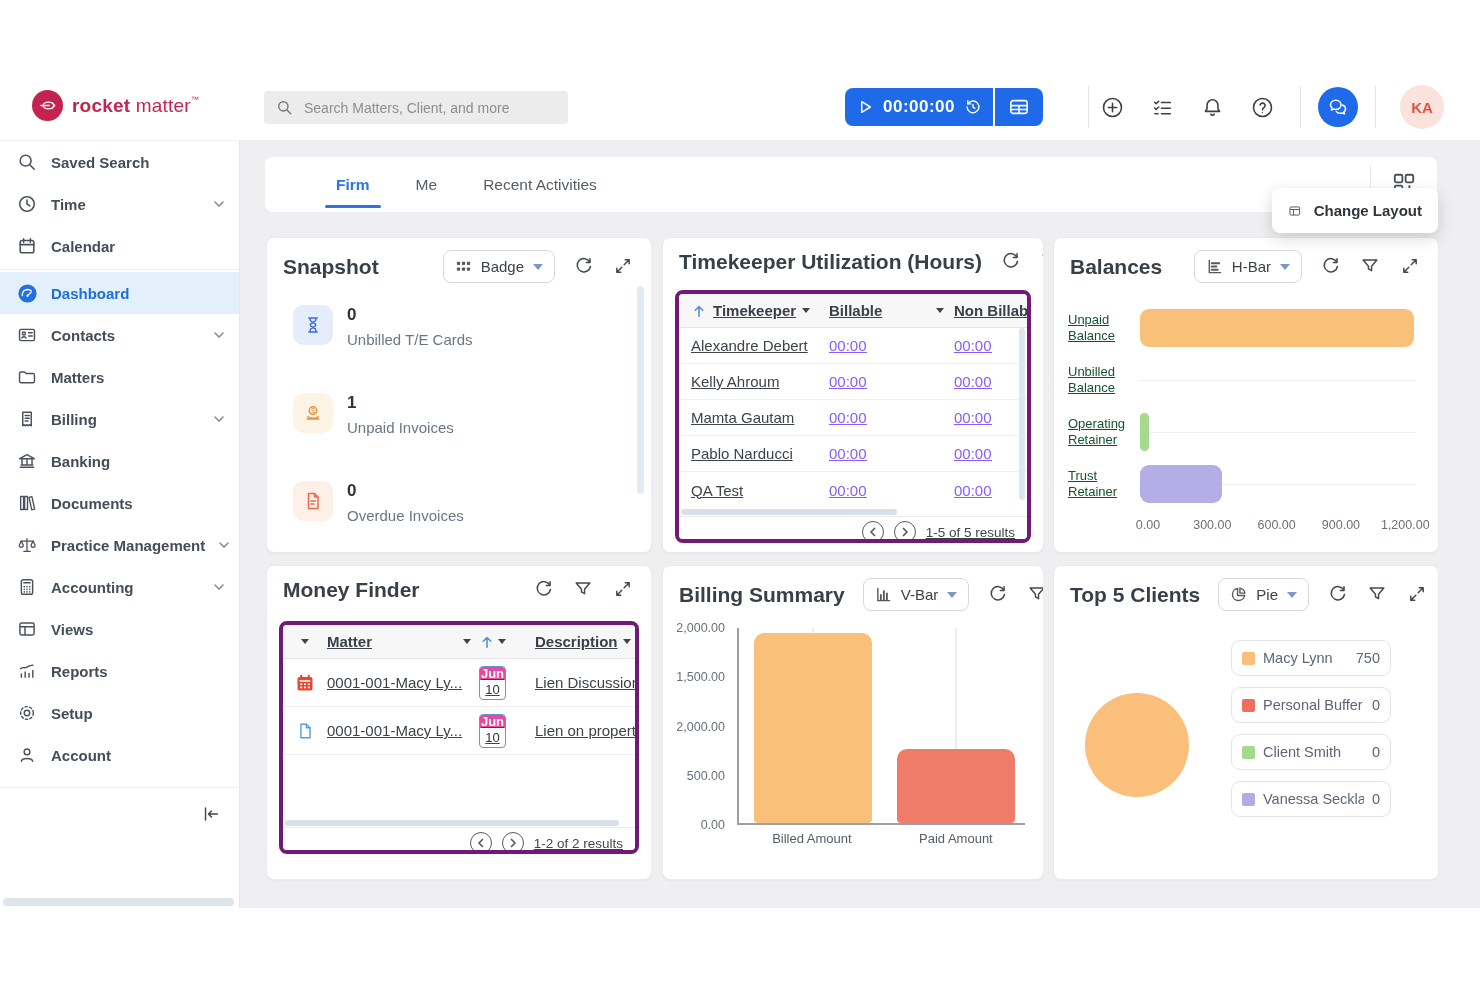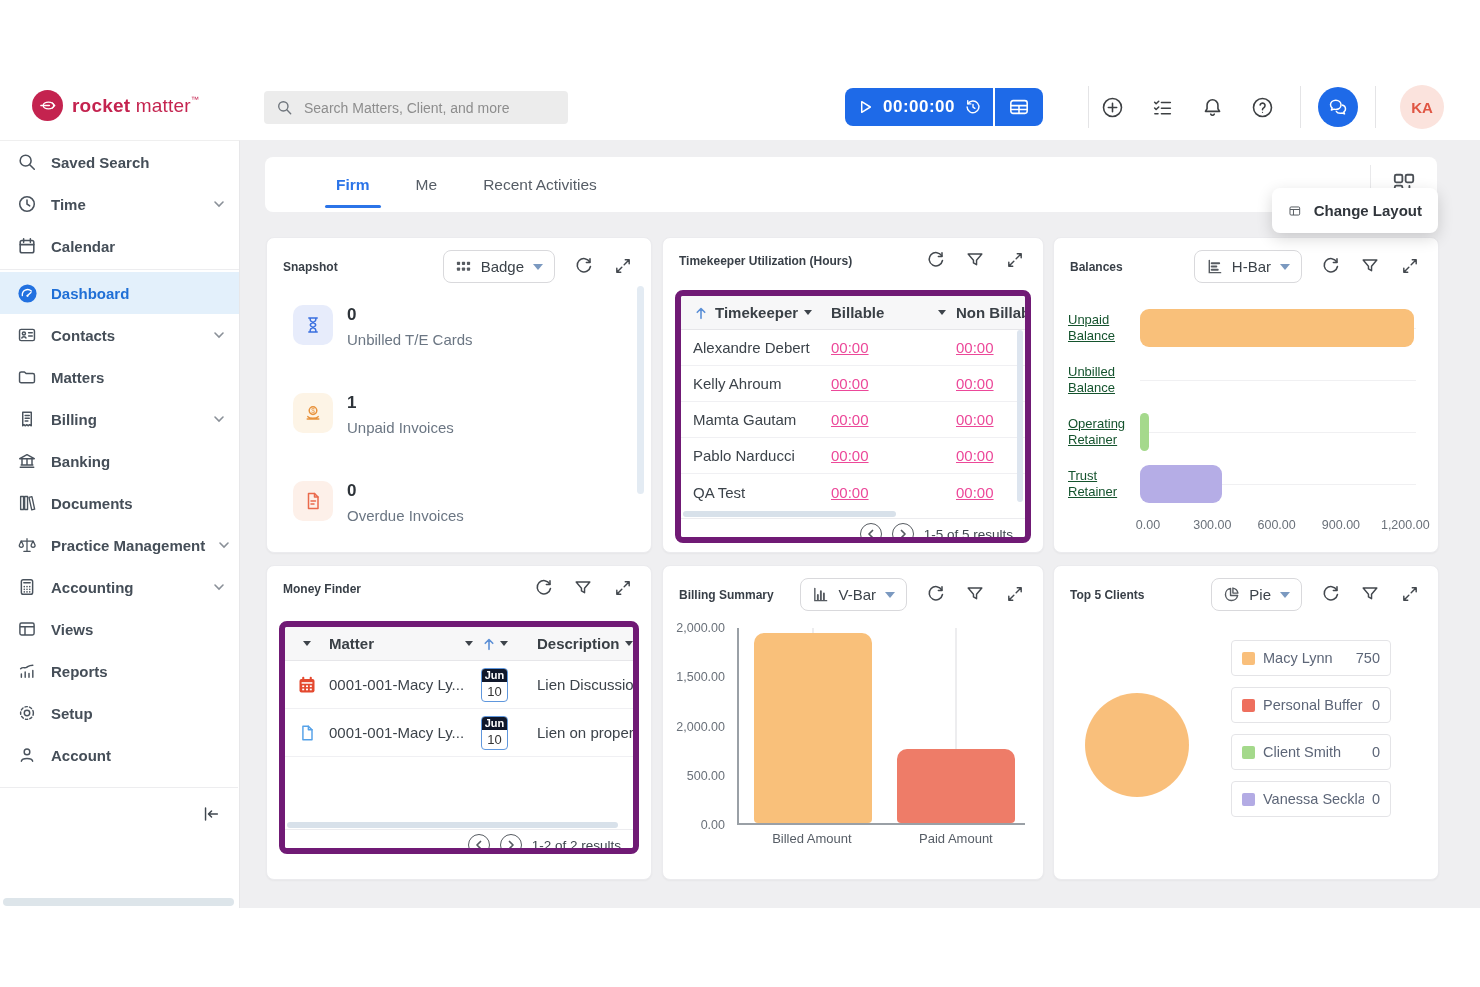--- a/index.html
+++ b/index.html
@@ -54,44 +54,44 @@
 
   
   .card { position:absolute; background:#fff; border-radius:8px; border:1px solid #ebebee; box-shadow:0 1px 2px rgba(0,0,0,.04); overflow:hidden; }
   .c-snap  { left:26px;  top:97px;  width:386px; height:316px; }
   .c-tk    { left:422px; top:97px;  width:382px; height:316px; }
   .c-bal   { left:813px; top:97px;  width:386px; height:316px; }
   .c-mf    { left:26px;  top:425px; width:386px; height:315px; }
   .c-bill  { left:422px; top:425px; width:382px; height:315px; }
   .c-top5  { left:813px; top:425px; width:386px; height:315px; }
   .card-hd { display:flex; align-items:center; padding:12px 16px 10px 16px; gap:18px; }
-  .card-title { font-size:12px; font-weight:700; color:#383f47; flex:1; white-space:nowrap; }
+  .card-title { font-size:21px; font-weight:700; color:#383f47; flex:1; white-space:nowrap; }
   .wicon { width:22px; height:22px; color:#43484e; cursor:pointer; flex:0 0 auto; }
   .ddl { height:33px; border:1px solid #d9d9dc; border-radius:8px; display:flex; align-items:center; gap:9px; padding:0 11px; cursor:pointer; color:#3c434a; background:#fff; }
   .ddl .ddl-label { font-size:15px; white-space:nowrap; }
   .ddl .caret { width:0; height:0; border-left:5px solid transparent; border-right:5px solid transparent; border-top:6px solid #7b99c0; }
 
   
   .snap-list { padding:12px 0 0 26px; }
   .snap-item { display:flex; gap:14px; height:88px; cursor:pointer; }
   .snap-tile { width:40px; height:40px; border-radius:10px; display:flex; align-items:center; justify-content:center; }
   .snap-tile.blue { background:#e7ecfb; color:#3a6fe0; }
   .snap-tile.orange { background:#fdf4e6; color:#e8923c; }
   .snap-tile.red { background:#fdf0e9; color:#ea6a4c; }
   .snap-val { font-size:17px; font-weight:700; color:#2d3339; }
   .snap-lab { font-size:15px; color:#6b7683; margin-top:6px; }
   .snap-scroll { position:absolute; right:7px; top:48px; width:7px; height:208px; background:#e3ebf3; border-radius:4px; }
 
   
-  .tblbox { position:absolute; left:12px; right:12px; border:6px solid #701a75; border-radius:8px; overflow:hidden; background:#fff; }
+  .tblbox { position:absolute; left:12px; right:12px; border:4px solid #701a75; border-radius:8px; overflow:hidden; background:#fff;text-decoration:underline; }
   .t-head { display:flex; align-items:center; height:34px; background:#f7f7f8; border-bottom:1px solid #e6e6e9; font-size:15px; font-weight:700; color:#3a4046; }
   .t-row { display:flex; align-items:center; border-bottom:1px solid #f0f0f3; font-size:15px; color:#3c434a; }
   .caret-sm { width:0; height:0; border-left:4.5px solid transparent; border-right:4.5px solid transparent; border-top:5.5px solid #3e444b; flex:0 0 auto; }
   .sort-up { color:#5b8fd6; }
-  .tlink { color:#ec4899; text-decoration:underline; cursor:pointer; }
+  .tlink { color:#8b5cf6; text-decoration:underline; cursor:pointer; }
   .hscroll { height:8px; position:relative; background:#fff; }
   .hscroll .thumb { position:absolute; left:2px; top:1px; height:6px; background:#d8e1ea; border-radius:3px; }
   .t-foot { display:flex; align-items:center; justify-content:flex-end; gap:10px; height:31px; border-top:1px solid #ececef; padding:0 12px; font-size:13.5px; color:#3f474f; background:#fff; }
   .pg-btn { width:22px; height:22px; border-radius:50%; border:1.4px solid #565b61; display:flex; align-items:center; justify-content:center; color:#565b61; cursor:pointer; background:#fff; }
 
   
   .tk-box { top:52px; height:253px; }
   .tk-c1 { flex:0 0 150px; padding-left:12px; display:flex; align-items:center; gap:6px; overflow:hidden; white-space:nowrap; }
   .tk-c2 { flex:0 0 125px; display:flex; align-items:center; gap:6px; }
   .tk-c3 { flex:1; overflow:hidden; white-space:nowrap; }
@@ -101,21 +101,21 @@
 
   
   .mf-box { top:55px; height:233px; }
   .mf-c0 { flex:0 0 44px; display:flex; justify-content:center; }
   .mf-c1 { flex:0 0 152px; display:flex; align-items:center; gap:5px; overflow:hidden; white-space:nowrap; }
   .mf-c2 { flex:0 0 56px; display:flex; align-items:center; gap:3px; }
   .mf-c3 { flex:1; display:flex; align-items:center; gap:5px; overflow:hidden; white-space:nowrap; }
   .mf-row { height:48px; }
   .mf-rows-empty { height:64px; }
   .datebadge { width:27px; border:1px solid #5f97dd; border-radius:4px; overflow:hidden; text-align:center; background:#fff; }
-  .datebadge .db-m { background:#0f172a; color:#fff; font-size:11px; font-weight:700; line-height:13px; display:block; }
+  .datebadge .db-m { background:#ec4899; color:#fff; font-size:13px; font-weight:700; line-height:13px; display:block; }
   .datebadge .db-d { color:#333; font-size:13px; line-height:19px; display:block; }
 
   
   .hchart { position:absolute; left:14px; right:22px; top:64px; }
   .hrow { display:flex; align-items:center; height:52px; }
   .hlab { flex:0 0 72px; font-size:13px; color:#14532d; line-height:1.25;text-decoration:underline; }
   .htrack { flex:1; position:relative; height:52px; }
   .htrack::before { content:""; position:absolute; left:0; right:0; top:50%; height:1px; background:#f0f0f2; }
   .hbar { position:absolute; left:0; top:50%; transform:translateY(-50%); height:38px; border-radius:9px; }
   .hticks { position:relative; margin-left:80px; height:18px; margin-top:8px; font-size:12.5px; color:#6a717a; }
@@ -127,21 +127,21 @@
   .vylab { position:absolute; right:6px; transform:translateY(50%); }
   .vplot { position:absolute; left:60px; right:0; top:0; bottom:46px; border-left:2px solid #9aa0a6; border-bottom:2px solid #9aa0a6; }
   .vgrid { position:absolute; top:0; bottom:0; width:2px; background:#ededef; transform:translateX(-50%); }
   .vbar { position:absolute; bottom:0; width:118px; transform:translateX(-50%); border-radius:10px 10px 4px 4px; }
   .vcats { position:absolute; left:60px; right:0; bottom:0; height:40px;margin-top:30px; }
   .vcat { position:absolute; transform:translateX(-50%); width:80px; text-align:center; font-size:13px; color:#565d66; line-height:1.3; }
 
   
   .pie { position:absolute; left:31px; top:127px; width:104px; height:104px; border-radius:50%; }
   .legend { position:absolute; left:177px; top:74px; width:160px; display:flex; flex-direction:column; gap:11px; }
-  .lg-pill { height:36px; border:1px solid #e4e4e7; border-radius:4px; display:flex; align-items:center; gap:8px; padding:0 10px; cursor:pointer; background:#fff; }
+  .lg-pill { height:36px; border:1px solid #e4e4e7; border-radius:9px; display:flex; align-items:center; gap:8px; padding:0 10px; cursor:pointer; background:#fff; }
   .lg-swatch { width:13px; height:13px; border-radius:2px; flex:0 0 13px; }
   .lg-name { flex:1; font-size:14.5px; color:#5d6678; white-space:nowrap; overflow:hidden; }
   .lg-val { font-size:14.5px; color:#5d6678; }
 
   svg { display:block; }
 </style>
 </head>
 <body>
 
 <div id="app">

